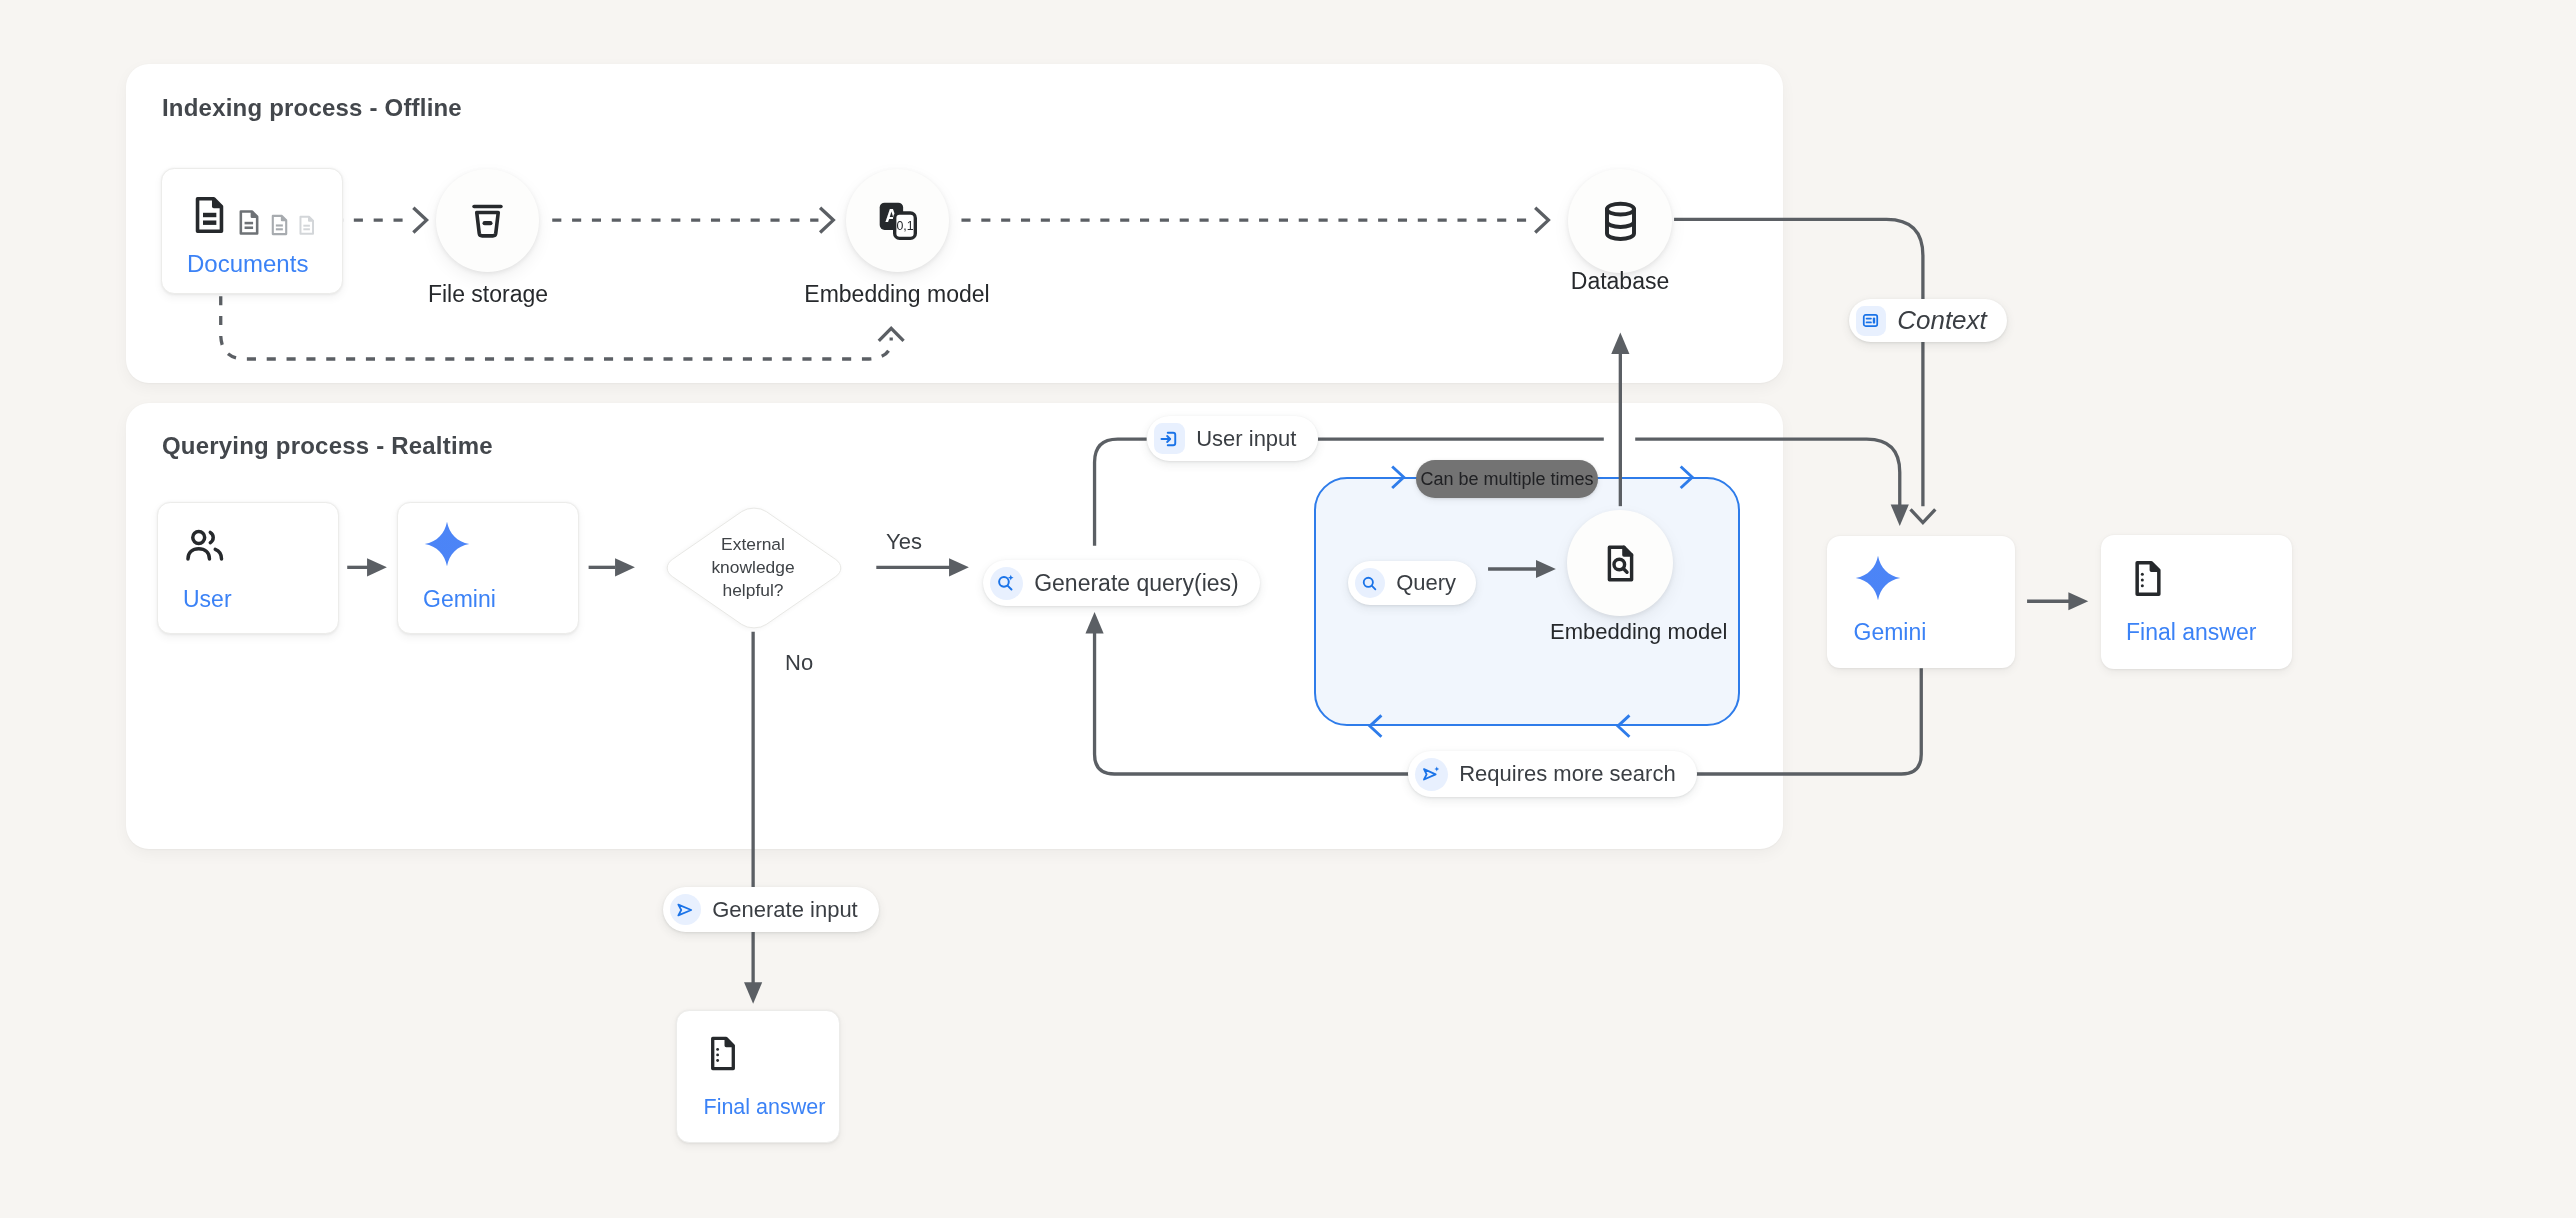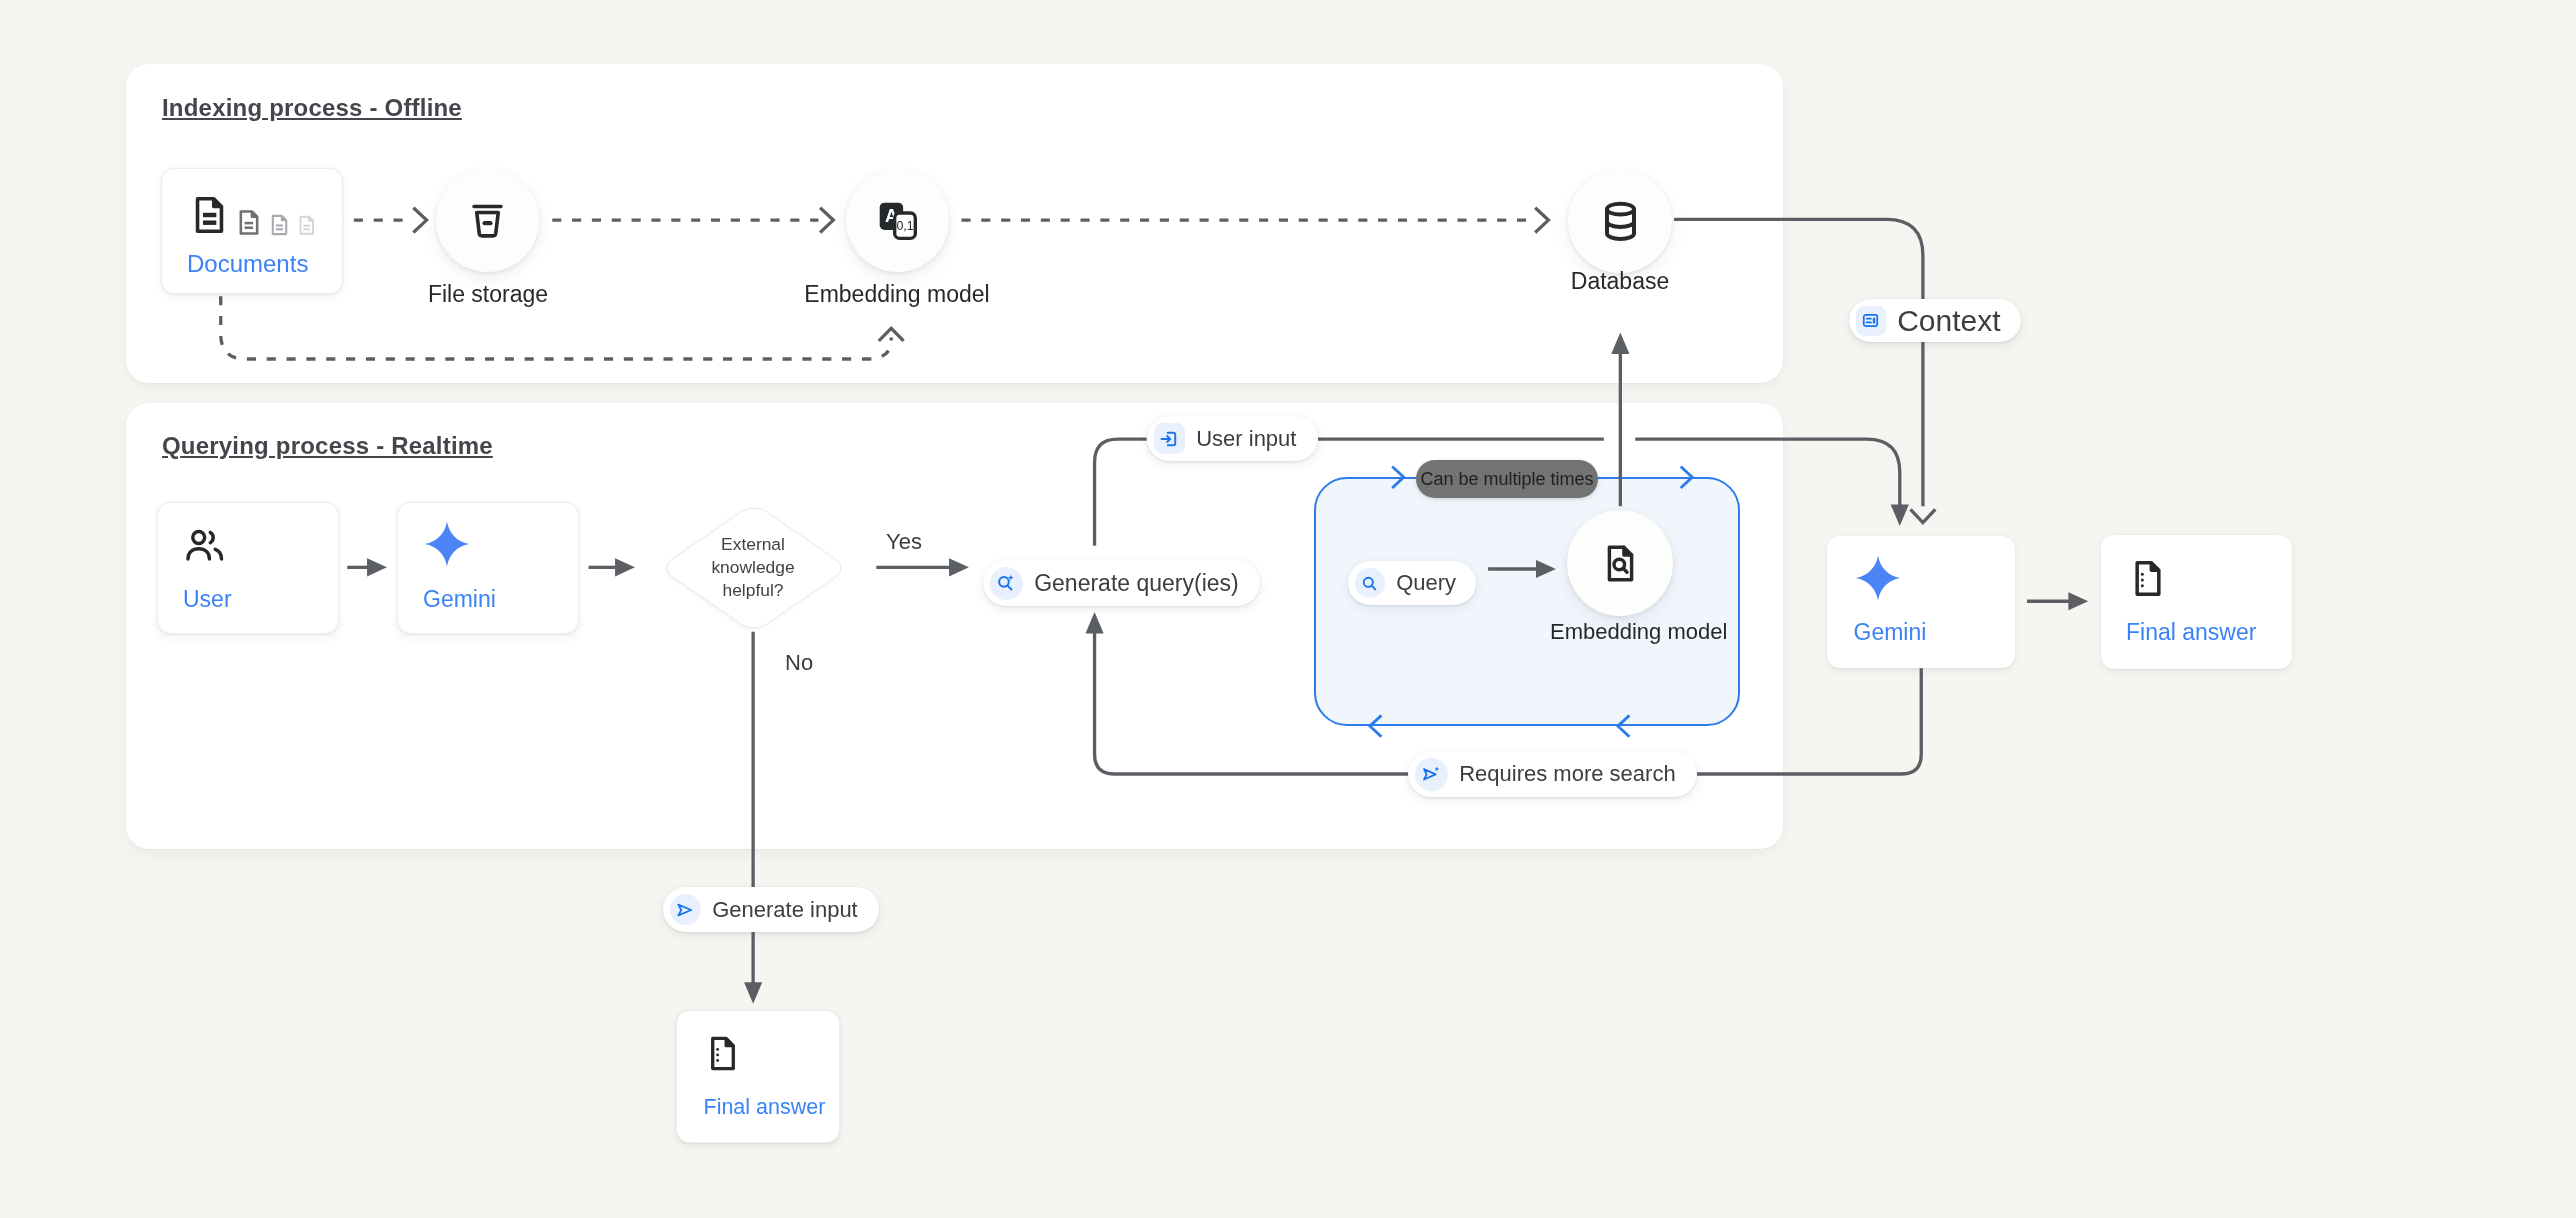--- a/index.html
+++ b/index.html
@@ -2,21 +2,21 @@
 <html style="font-size:13.2px"><head>
 <meta charset="utf-8">
 <style>
   html,body{margin:0;padding:0;background:#f7f5f2;}
   body{width:2576px;height:1219px;overflow:hidden;position:relative;
        font-family:"Liberation Sans","DejaVu Sans",sans-serif;color:#26292c;}
   .abs{position:absolute;}
   
   .panel{position:absolute;background:#ffffff;border-radius:23px;
          box-shadow:0 0.8px 1.7px rgba(0,0,0,.03),0 5px 15px rgba(0,0,0,.045);z-index:0;}
-  .panel-title{position:absolute;font-size:24px;font-weight:700;color:#43474c;letter-spacing:0.2px;z-index:2;text-decoration:underline;}
+  .panel-title{position:absolute;font-size:24px;font-weight:700;color:#43474c;letter-spacing:0.2px;z-index:2;}
   
   .card{position:absolute;background:#fff;border:0.8px solid #ececea;border-radius:13.2px;
         box-shadow:0 0.8px 2.5px rgba(0,0,0,.06),0 3.3px 8.3px rgba(0,0,0,.05);z-index:2;}
   .card-label{position:absolute;font-size:23px;color:#3b82f6;z-index:3;white-space:nowrap;}
   
   .circle{position:absolute;background:#fdfdfc;border-radius:50%;
           box-shadow:0 1.7px 5px rgba(0,0,0,.08),0 6.6px 16.5px rgba(0,0,0,.06);
           display:flex;align-items:center;justify-content:center;z-index:2;}
   .circ-label{position:absolute;font-size:23px;color:#26292c;transform:translateX(-50%);
               white-space:nowrap;z-index:3;}
@@ -275,21 +275,21 @@
 
 <div class="pill" style="left:1849px;top:299px;height:43px;padding-right:20px;">
   <span class="sq" style="width:30px;height:30px;">
     <svg width="19" height="19" viewBox="0 0 24 24" fill="none" stroke="#1a73e8" stroke-width="2.2" stroke-linecap="round">
       <rect x="3.5" y="5" width="17" height="14" rx="2.4"></rect>
       <path d="M7 9.6 H12.6"></path>
         <path d="M7 14.4 H12.6"></path>
         <path d="M16.4 9.6 V14.4" stroke-width="3"></path>
     </svg>
   </span>
-  <span class="pill-text" style="font-size:30px;">Context</span>
+  <span class="pill-text" style="font-size:26px;font-style:italic;">Context</span>
 </div>
 
 <div class="card" style="left:1827px;top:536px;width:188px;height:132px;border:none;">
   <svg class="icon abs" style="left:26.5px;top:18px;" width="48" height="48" viewBox="0 0 28 28">
     <defs>
         <linearGradient id="gem2" x1="0" y1="28" x2="28" y2="0">
           <stop offset="0" stop-color="#3474f0"></stop>
           <stop offset=".55" stop-color="#4e86f7"></stop>
           <stop offset="1" stop-color="#a06bf5"></stop>
         </linearGradient>

